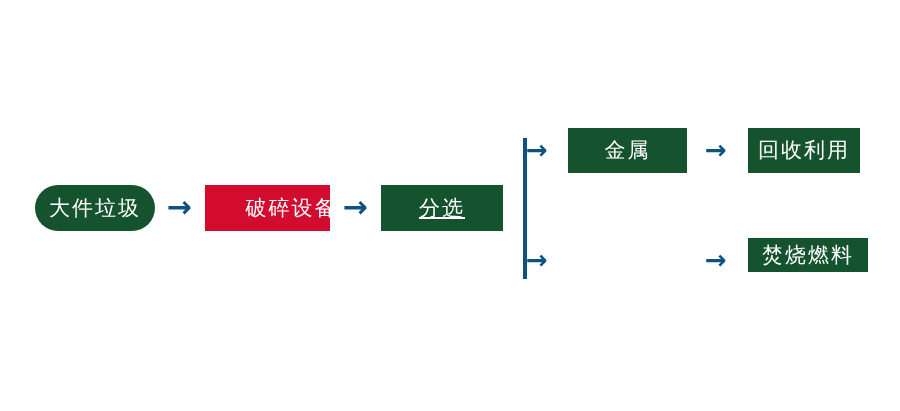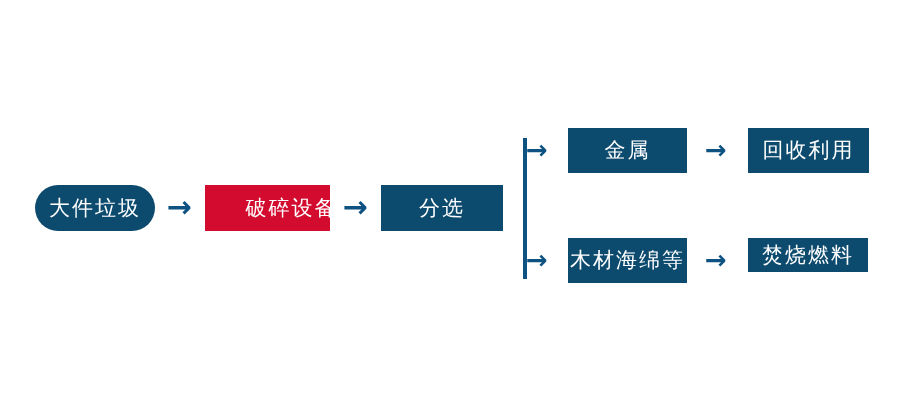--- a/index.html
+++ b/index.html
@@ -20,21 +20,21 @@
     display: flex;
     align-items: center;
     justify-content: center;
     color: #ffffff;
     font-size: 21px;
     letter-spacing: 2px;
     line-height: 1;
     box-sizing: border-box;
     white-space: nowrap;
   }
-  .node.blue { background: #0c4a6e; text-align: right; }
+  .node.blue { background: #14532d; text-align: right; }
   .node.red  { background: #d30b2e; }
 
   .arrow {
     position: absolute;
     display: flex;
     align-items: center;
     justify-content: center;
     color: #0d5281;
     font-weight: bold;
     line-height: 1;
@@ -50,27 +50,27 @@
     width: 4px;
     height: 141px;
     background: #0d5281;
   }
 
   
   .n-bulky   { left: 35px;  top: 185px; width: 120px; height: 46px; border-radius: 23px; }
   .a-1       { left: 158px; top: 191px; width: 42px;  height: 32px; }
   .n-crush   { left: 205px; top: 185px; width: 125px; height: 46px; padding-left: 48px; }
   .a-2       { left: 334px; top: 191px; width: 42px;  height: 32px; }
-  .n-sort    { left: 381px; top: 185px; width: 122px; height: 46px; }
+  .n-sort    { left: 381px; top: 185px; width: 122px; height: 46px; text-decoration: underline; }
 
   
   .a-branch-top { left: 520px; top: 136px; width: 34px; height: 28px; }
   .n-metal      { left: 568px; top: 128px; width: 119px; height: 45px; }
   .a-3          { left: 697px; top: 136px; width: 38px;  height: 28px; }
-  .n-recycle    { left: 748px; top: 128px; width: 121px; height: 45px; }
+  .n-recycle    { left: 748px; top: 128px; width: 112px; height: 45px; }
 
   
   .a-branch-bottom { left: 520px; top: 246px; width: 34px; height: 28px; }
   .n-wood          { left: 568px; top: 238px; width: 119px; height: 45px; }
   .a-4             { left: 697px; top: 246px; width: 38px;  height: 28px; }
   .n-fuel          { left: 748px; top: 238px; width: 120px; height: 34px; }
 </style>
 </head>
 <body>
 
@@ -91,19 +91,18 @@
   <span class="arrow branch a-branch-top">→</span>
 
   <div class="node blue n-metal">金属</div>
 
   <span class="arrow branch a-3">→</span>
 
   <div class="node blue n-recycle">回收利用</div>
 
   <span class="arrow branch a-branch-bottom">→</span>
 
-  <div class="node blue n-wood">木材海绵等</div>
 
   <span class="arrow branch a-4">→</span>
 
   <div class="node blue n-fuel">焚烧燃料</div>
 
 </div>
 
 </body></html>

